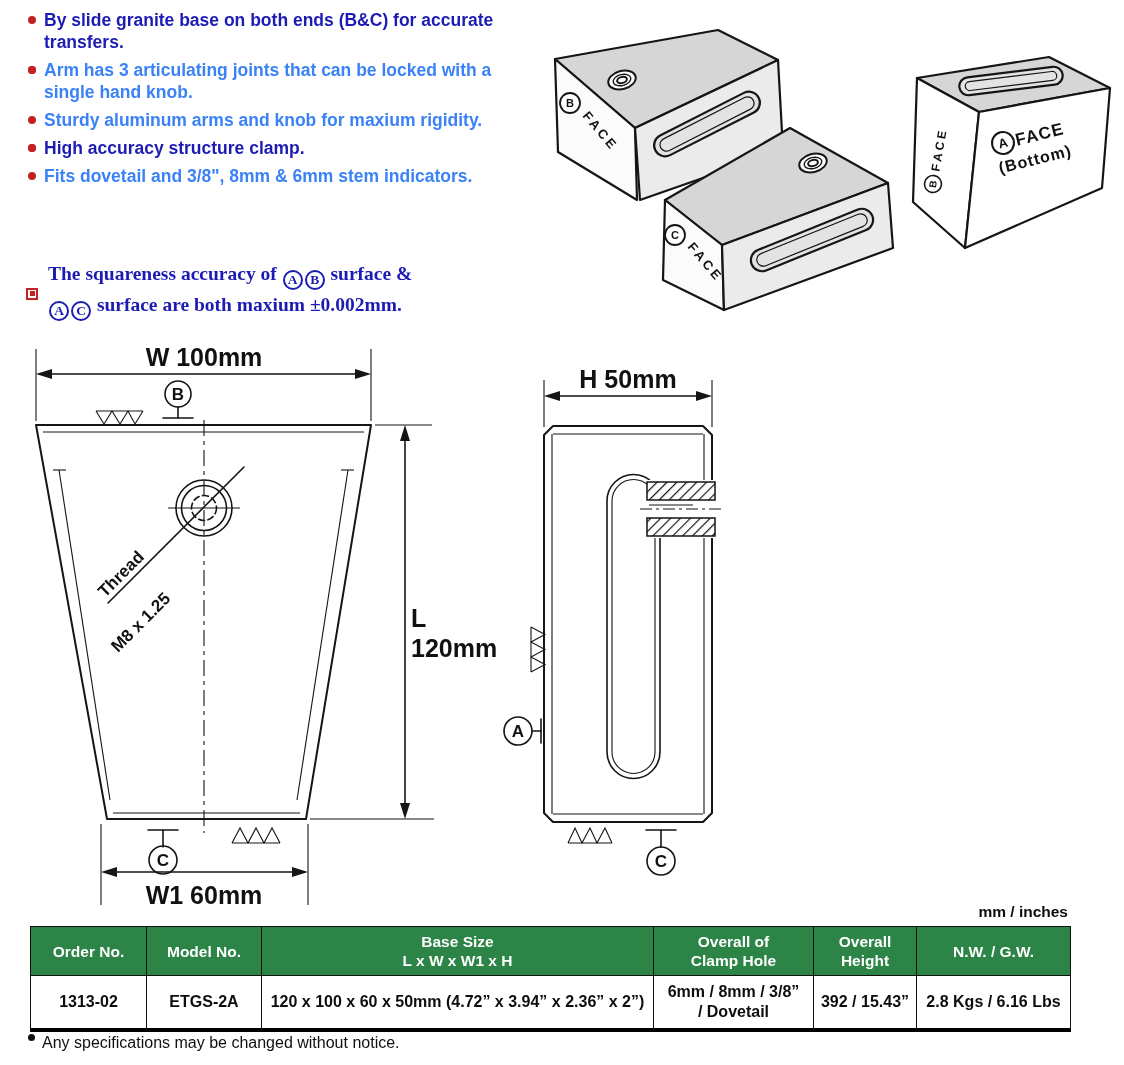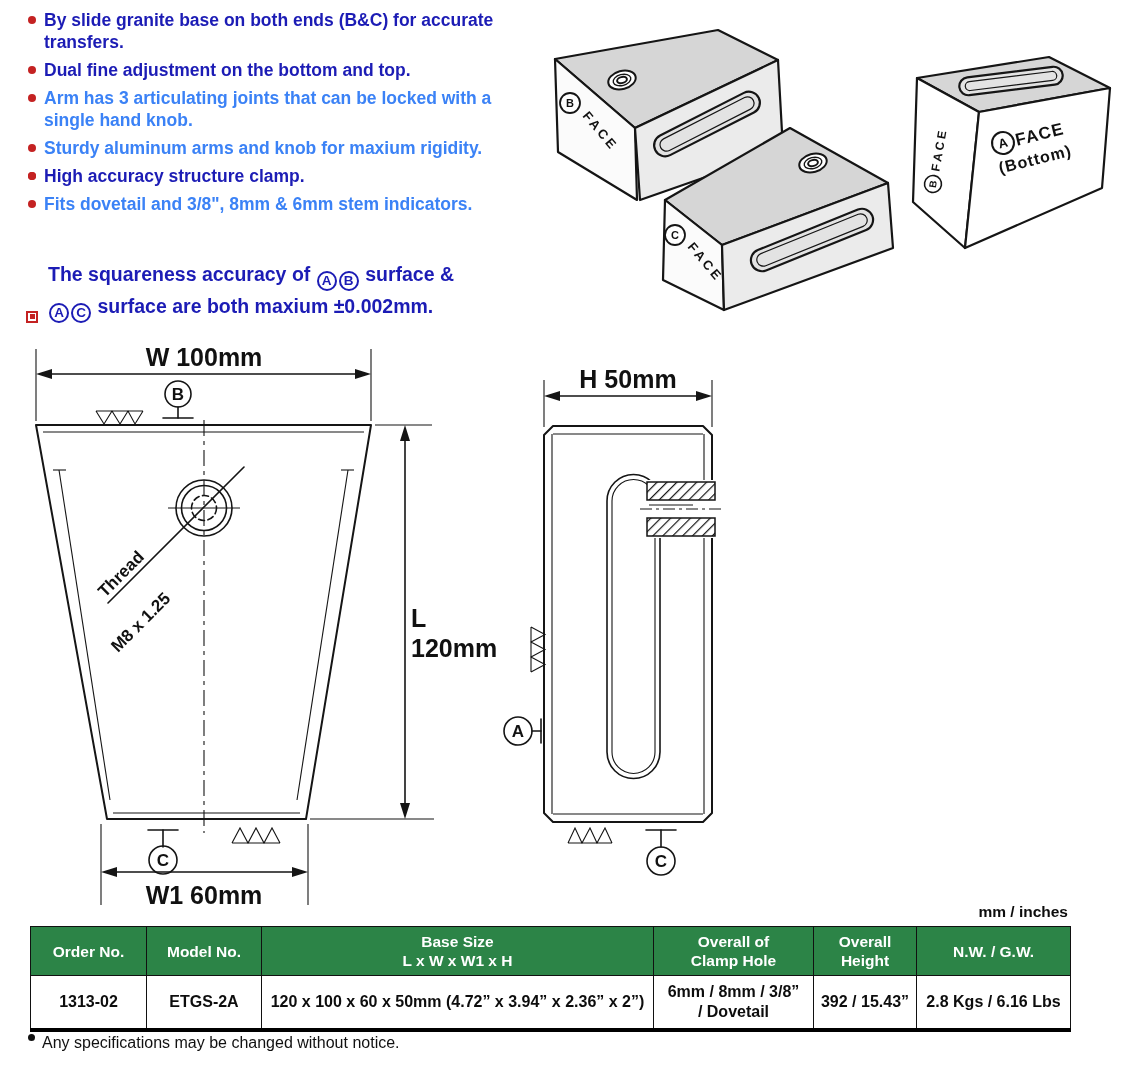--- a/index.html
+++ b/index.html
@@ -11,21 +11,21 @@
   .feature { position:relative; padding-left:16px; margin-bottom:6px;
              font-size:17.5px; font-weight:bold; line-height:22px; }
   .feature .dot { position:absolute; left:0; top:7px; width:8px; height:8px;
                   border-radius:50%; background:#c42222; }
   .f-blue  { color:#1c1cb5; }
   .f-black { color:#3b82f6; }
 
   
   .note { position:absolute; left:26px; top:259px; width:512px;
           font-size:19.5px; font-weight:bold; color:#1c1cb5; line-height:30px; }
-  .note-row { display:flex; align-items:flex-end; }
+  .note-row { display:flex; align-items:center;font-family:Liberation Serif, serif; }
   .sqb { flex:0 0 auto; width:8px; height:8px; border:2.5px solid #c42222;
          margin:8px 10px 0 0; position:relative; }
   .sqb::after { content:""; position:absolute; left:1.5px; top:1.5px; width:5px; height:5px;
                 background:#c42222; }
   .circ { display:inline-flex; align-items:center; justify-content:center;
           width:20px; height:20px; border:2px solid #1c1cb5; border-radius:50%;
           font-size:13.5px; font-weight:bold; line-height:1; vertical-align:-4px;
           margin:0 1px; box-sizing:border-box; }
 
   
@@ -67,21 +67,21 @@
             font-size:16px; color:#111; }
   .footer .dot { width:7px; height:7px; border-radius:50%; background:#111; margin-right:7px; }
 </style>
 </head>
 <body>
 
 <div class="page">
 
   <div class="features">
     <div class="feature f-blue"><span class="dot"></span><span>By slide granite base on both ends (B&amp;C) for accurate transfers.</span></div>
-    <div class="feature f-blue"><span class="dot"></span><span>Dual fine adjustment on the bottom and top.</span></div>
+    <div class="feature f-blue"><span class="dot"></span></div>
     <div class="feature f-black"><span class="dot"></span><span>Arm has 3 articulating joints that can be locked with a single hand knob.</span></div>
     <div class="feature f-black"><span class="dot"></span><span>Sturdy aluminum arms and knob for maxium rigidity.</span></div>
     <div class="feature f-black"><span class="dot"></span></div>
     <div class="feature f-blue"><span class="dot"></span><span>High accuracy structure clamp.</span></div>
     <div class="feature f-black"><span class="dot"></span><span>Fits dovetail and 3/8", 8mm &amp; 6mm stem indicators.</span></div>
   </div>
 
   <div class="note">
     <div class="note-row">
       <span class="sqb"></span>

